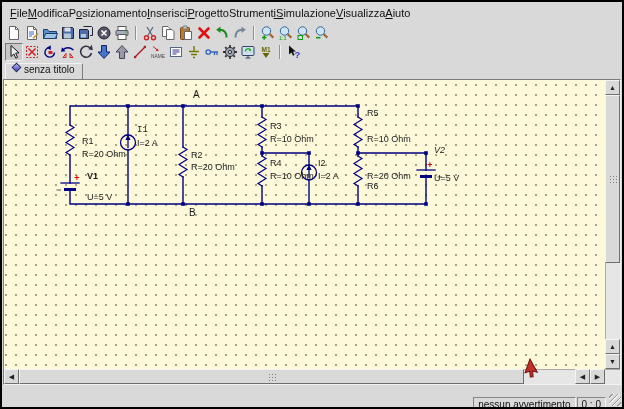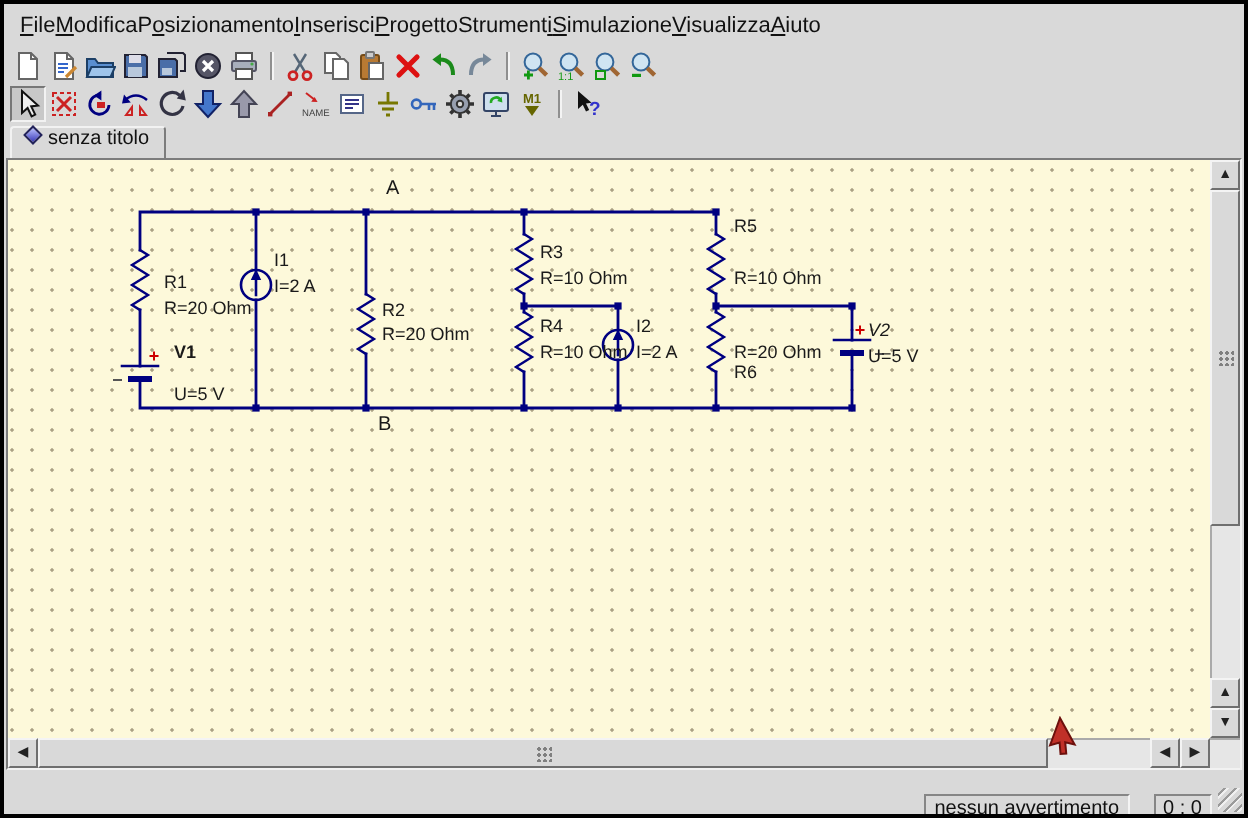--- a/index.html
+++ b/index.html
@@ -39,21 +39,21 @@
   .vscroll{position:relative;width:15px;height:289px;background:#e6e6e6;border-left:1px solid #aaa;}
   .hscroll{position:relative;height:15px;background:#e6e6e6;border-top:1px solid #aaa;}
   .sbtn{position:absolute;width:15px;height:15px;background:#d9d9d9;
     border:1px solid;border-color:#f4f4f4 #6f6f6f #6f6f6f #f4f4f4;
     display:flex;align-items:center;justify-content:center;font-size:7px;color:#222;line-height:1;}
   .sthumb{position:absolute;background:#d9d9d9;border:1px solid;border-color:#f4f4f4 #6f6f6f #6f6f6f #f4f4f4;
     display:flex;align-items:center;justify-content:center;}
   .grip{width:8px;height:8px;background-image:radial-gradient(circle,#808080 0.8px,rgba(0,0,0,0) 1px);background-size:3px 3px;}
   .a-up::before{content:"▲";} .a-dn::before{content:"▼";} .a-lt::before{content:"◀";} .a-rt::before{content:"▶";}
   
-  .statusbar{height:22px;display:flex;align-items:center;justify-content:flex-end;gap:12px;padding:16px 16px 0 4px;position:relative;}
+  .statusbar{height:22px;display:flex;align-items:center;justify-content:flex-end;gap:1px;padding:16px 16px 0 4px;position:relative;}
   .status-panel{border:1px solid;border-color:#868686 #f4f4f4 #f4f4f4 #868686;background:#d9d9d9;font-size:10px;padding:1px 4px;white-space:nowrap;}
   .resize-grip{position:absolute;right:1px;bottom:1px;width:12px;height:12px;
     background:repeating-linear-gradient(135deg,rgba(0,0,0,0) 0 2px,#9a9a9a 2px 3px,#f0f0f0 3px 4px);}
   
   #cursor{position:absolute;left:521px;top:356px;z-index:9;}
 </style>
 </head>
 <body>
 
 <div class="window">
@@ -365,35 +365,35 @@
               <rect x="355.2" y="202.2" width="3.6" height="3.6"></rect>
                 <rect x="423.2" y="202.2" width="3.6" height="3.6"></rect>
             </g>
           </g>
         </svg>
         <div id="sch-labels">
             <span class="sch-label" style="left: 78px; top: 56px;">R1</span>
             <span class="sch-label" style="left: 78px; top: 69px;">R=20 Ohm</span>
             <span class="sch-label" style="left: 83px; top: 91px; font-weight: bold;">V1</span>
             <span class="sch-label" style="left: 83px; top: 112px;">U=5 V</span>
-            <span class="sch-label" style="left: 133px; top: 45px;">I1</span>
+            <span class="sch-label" style="left: 133px; top: 45px; font-family: Liberation Mono, monospace;">I1</span>
             <span class="sch-label" style="left: 133px; top: 58px;">I=2 A</span>
             <span class="sch-label" style="left: 187px; top: 70px;">R2</span>
             <span class="sch-label" style="left: 187px; top: 82px;">R=20 Ohm</span>
             <span class="sch-label" style="left: 266px; top: 41px;">R3</span>
             <span class="sch-label" style="left: 266px; top: 54px;">R=10 Ohm</span>
             <span class="sch-label" style="left: 266px; top: 78px;">R4</span>
             <span class="sch-label" style="left: 266px; top: 91px;">R=10 Ohm</span>
             <span class="sch-label" style="left: 314px; top: 78px;">I2</span>
             <span class="sch-label" style="left: 314px; top: 91px;">I=2 A</span>
             <span class="sch-label" style="left: 363px; top: 28px;">R5</span>
             <span class="sch-label" style="left: 363px; top: 54px;">R=10 Ohm</span>
             <span class="sch-label" style="left: 363px; top: 78px; margin-top: 23px;">R6</span>
             <span class="sch-label" style="left: 363px; top: 91px;">R=20 Ohm</span>
-            <span class="sch-label" style="left: 430px; top: 80px; font-style: italic;">V2</span>
+            <span class="sch-label" style="left: 430px; top: 65px; font-style: italic;">V2</span>
             <span class="sch-label" style="left: 430px; top: 93px;">U=5 V</span>
             <span class="sch-label node-label" style="left: 189px; top: 10px;">A</span>
             <span class="sch-label node-label" style="left: 185px; top: 128px;">B</span>
           </div>
       </div>
       <div class="vscroll">
         <div class="sbtn a-up" style="top:0;left:-1px;"></div>
         <div class="sthumb" style="top:15px;left:-1px;width:15px;height:168px;">
             <span class="grip"></span>
           </div>

